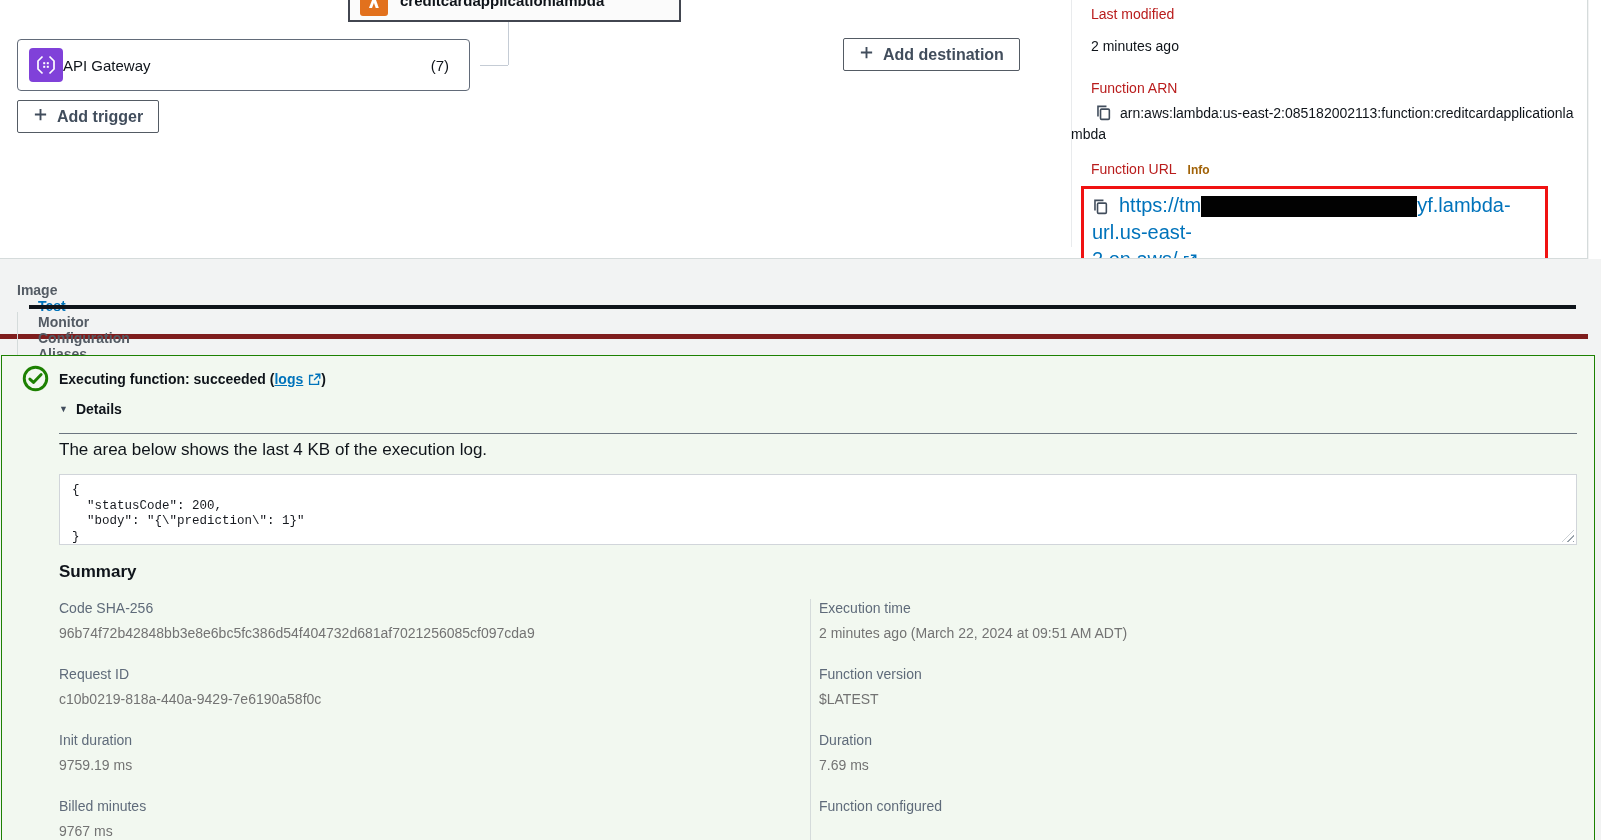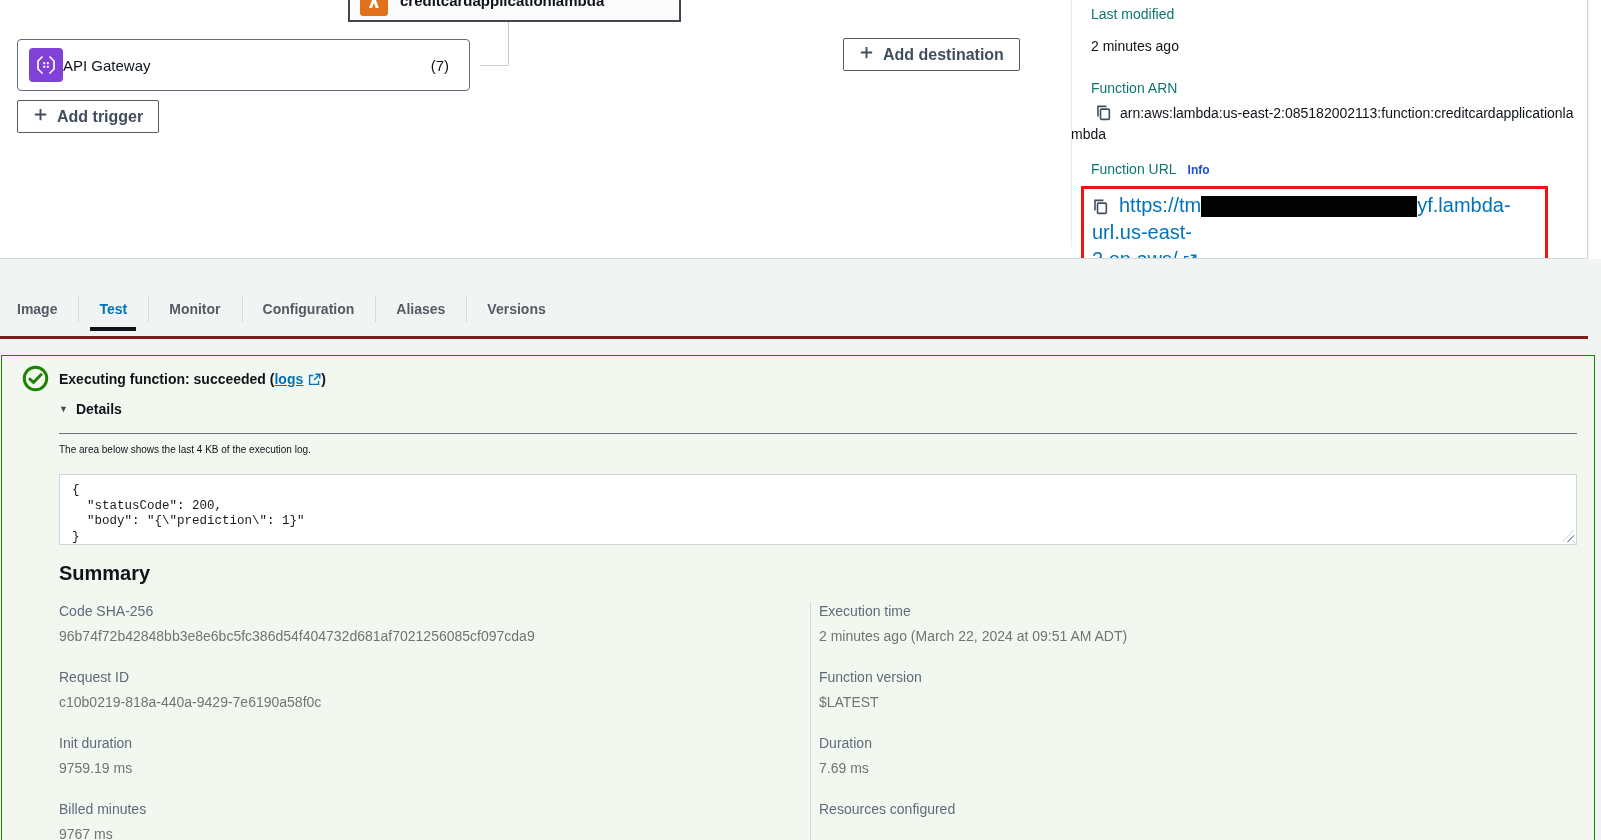--- a/index.html
+++ b/index.html
@@ -30,70 +30,70 @@
   .apigw-count { font-size:15px; }
 
   .aws-btn { position:absolute; height:33px; background:#fff; border:1px solid #545b64; border-radius:2px;
              display:flex; align-items:center; gap:9px; padding:0 15px; font-size:16px; font-weight:700;
              color:#414d5c; cursor:pointer; }
   .btn-add-trigger { left:17px; top:100px; }
   .btn-add-destination { left:843px; top:38px; }
 
   .info-col { position:absolute; left:1071px; top:0; width:517px; height:247px;
               border-left:1px solid #e9ebed; padding:0 10px 0 19px; font-size:14px; }
-  .info-label { color:#0f766e; line-height:18px; }
+  .info-label { color:#b91c1c; line-height:18px; }
   .lm-label { margin-top:5px; }
   .lm-value { margin-top:14px; line-height:18px; }
   .arn-label { margin-top:24px; }
   .arn-value { margin-top:6px; margin-left:-20px; width:508px; line-height:21px;
                word-break:break-all; text-indent:24px; }
   .arn-value .copy-icon { display:inline-block; vertical-align:-3px; margin-right:8px; }
   .furl-row { margin-top:15px; display:flex; align-items:baseline; gap:11px; }
-  .info-link { color:#1d4ed8; font-size:12px; font-weight:700; text-decoration:none; cursor:pointer; }
+  .info-link { color:#a16207; font-size:12px; font-weight:700; text-decoration:none; cursor:pointer; }
   .url-box { margin-top:8px; margin-left:-10px; width:467px; border:3px solid #f01212;
              padding:3px 8px 6px; line-height:27px; font-size:20px; }
   .url-box a { color:#0073bb; text-decoration:none; cursor:pointer; }
   .url-box .copy-icon { display:inline-block; vertical-align:-3px; margin-right:10px; }
   .redact-bar { display:inline-block; width:216px; height:21px; background:#020202; vertical-align:-5px; }
   .ext-icon { display:inline-block; vertical-align:-2px; margin-left:5px; }
 
   .copy-icon svg, .ext-icon svg { display:block; }
 
   
   .tab-bar { position:absolute; left:0; top:282px; width:1588px; height:57px;
-             border-bottom:3px solid #7f1d1d; display:flex; padding-left:17px; }
+             border-bottom:5px solid #7f1d1d; display:flex; padding-left:17px;flex-direction:column; }
   .tab { position:relative; display:flex; align-items:center; padding:0 21px; font-size:14px;
          font-weight:700; color:#545b64; cursor:pointer; height:100%; }
   .tab:first-child { padding-left:0; }
   .tab:not(:first-child)::before { content:""; position:absolute; left:0; top:14px; width:1px;
          height:26px; background:#d5dbdb; }
   .tab.active { color:#0073bb; }
   .tab.active::after { content:""; position:absolute; left:12px; right:12px; bottom:5px; height:4px;
          background:#0f141a; }
 
   
   .banner { position:absolute; left:1px; top:355px; width:1594px; height:500px;
             background:#f2f8f0; border:1px solid #1d8102; padding:0 17px 0 57px; }
   .check-icon { position:absolute; left:20px; top:9px; width:27px; height:27px; }
   .status-line { padding-top:13px; font-size:14px; font-weight:700; line-height:20px; }
   .status-line a { color:#0073bb; text-decoration:underline; cursor:pointer; }
   .details-line { margin-top:12px; font-size:14px; font-weight:700; display:flex; align-items:center;
                   gap:8px; cursor:pointer; width:90px; }
   .caret { font-size:9px; color:#414d5c; }
   .banner hr { margin-top:16px; border:none; border-top:1px solid #6b7580; }
-  .hint { margin-top:6px; font-size:10px; line-height:20px; }
+  .hint { margin-top:6px; font-size:17px; line-height:20px; }
   .log-box { position:relative; margin-top:14px; height:71px; background:#fff;
              border:1px solid #d1d5da; padding:8px 12px; overflow:hidden; }
   .log-box pre { font-family:"Liberation Mono","DejaVu Sans Mono", monospace; font-size:12.5px;
                  line-height:15.5px; color:#16191f; }
   .resize-grip { position:absolute; right:2px; bottom:2px; width:12px; height:12px; cursor:nwse-resize;
                  background:repeating-linear-gradient(315deg, #98a2aa 0 1px, transparent 1px 4px);
                  clip-path:polygon(100% 0, 100% 100%, 0 100%); }
 
-  .summary-title { margin-top:17px; font-size:20px; font-weight:700; }
+  .summary-title { margin-top:17px; font-size:17px; font-weight:700; }
   .summary-cols { margin-top:17px; display:flex; }
   .sum-left { width:751px; }
   .sum-right { flex:1; border-left:1px solid #d5dbdb; padding-left:8px; min-height:260px; }
   .field { margin-bottom:23px; }
   .field-label { font-size:14px; color:#5f6b7a; line-height:18px; }
   .field-value { font-size:14px; color:#737373; line-height:18px; margin-top:7px; }
 </style>
 </head>
 <body>
 
@@ -250,17 +250,17 @@
       </div>
       <div class="field">
         <div class="field-label">Function version</div>
         <div class="field-value">$LATEST</div>
       </div>
       <div class="field">
         <div class="field-label">Duration</div>
         <div class="field-value">7.69 ms</div>
       </div>
       <div class="field">
-        <div class="field-label">Resources configured</div>
+        <div class="field-label">Function configured</div>
       </div>
     </div>
   </div>
 </div>
 
 </body></html>

